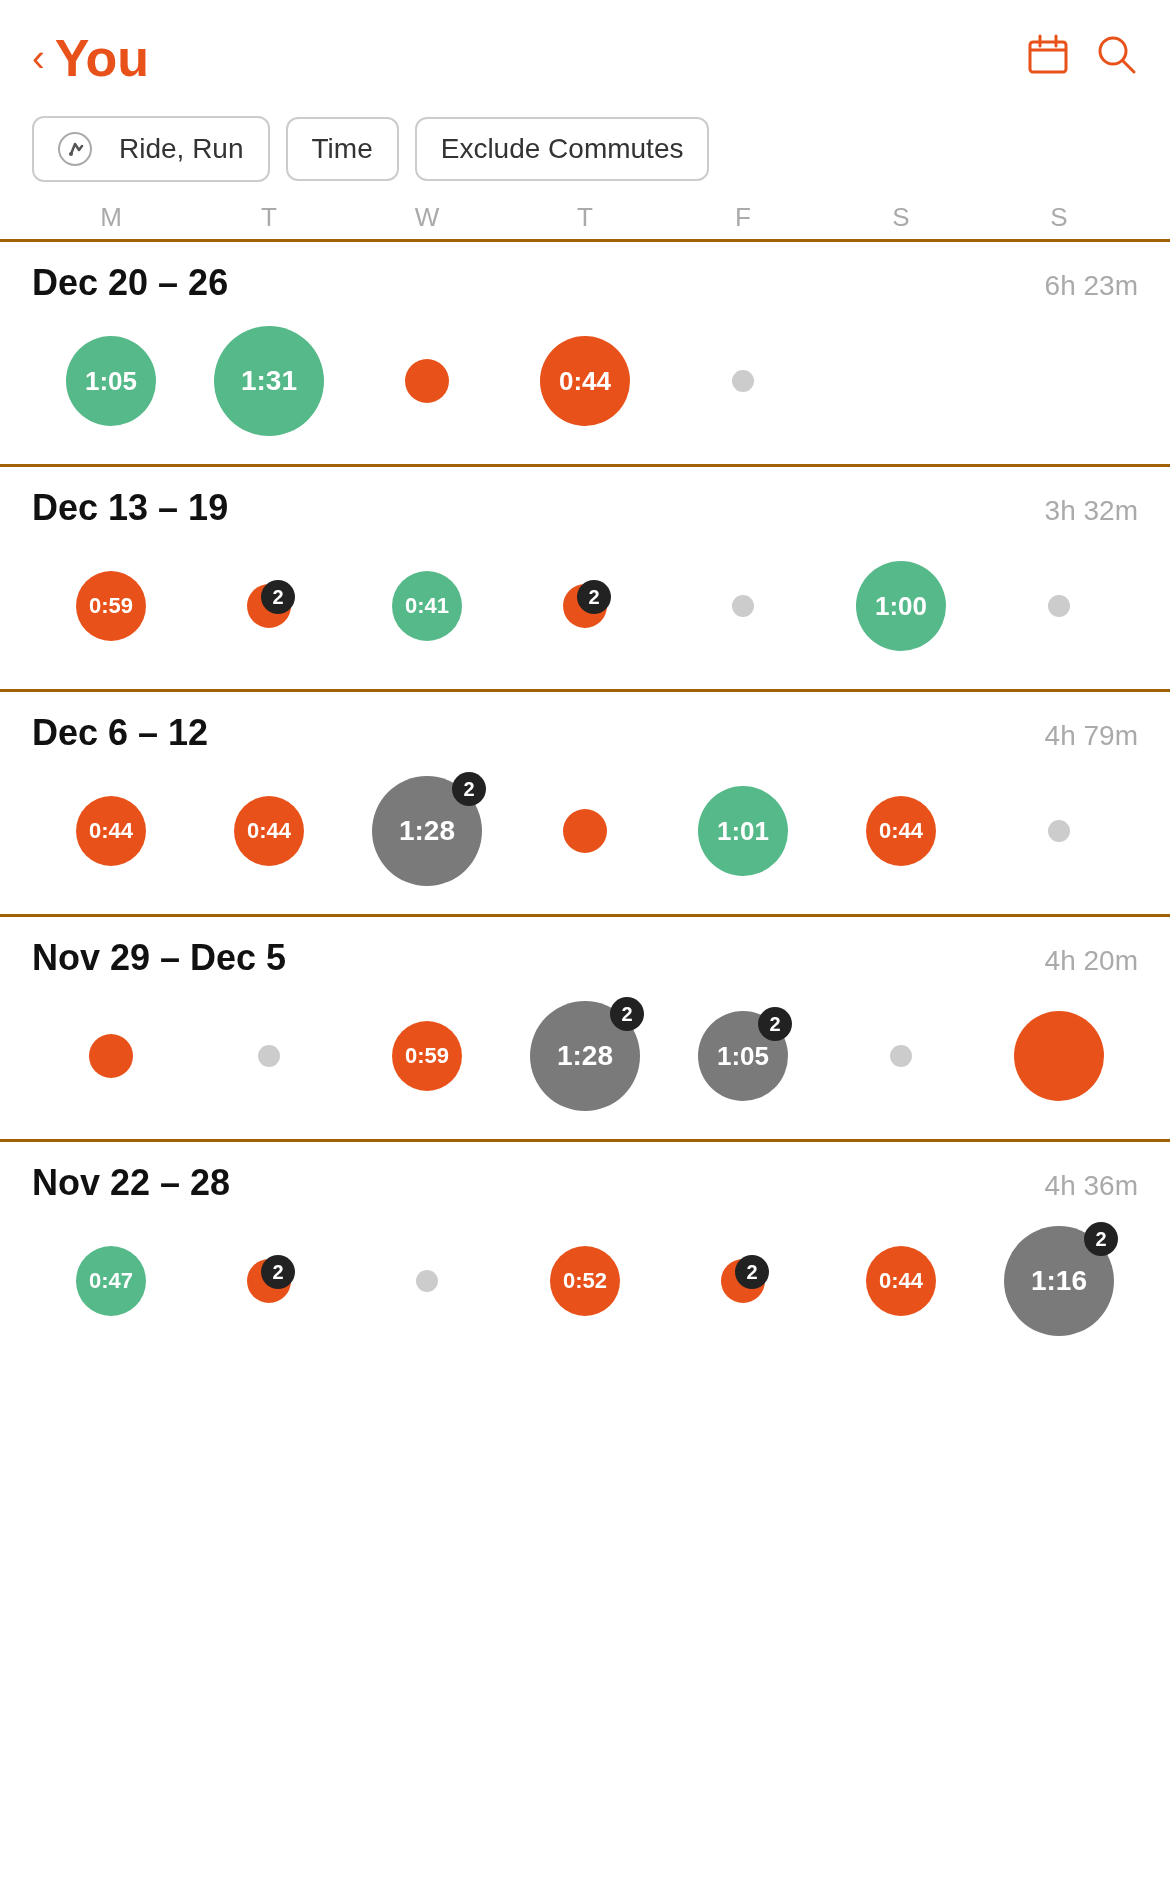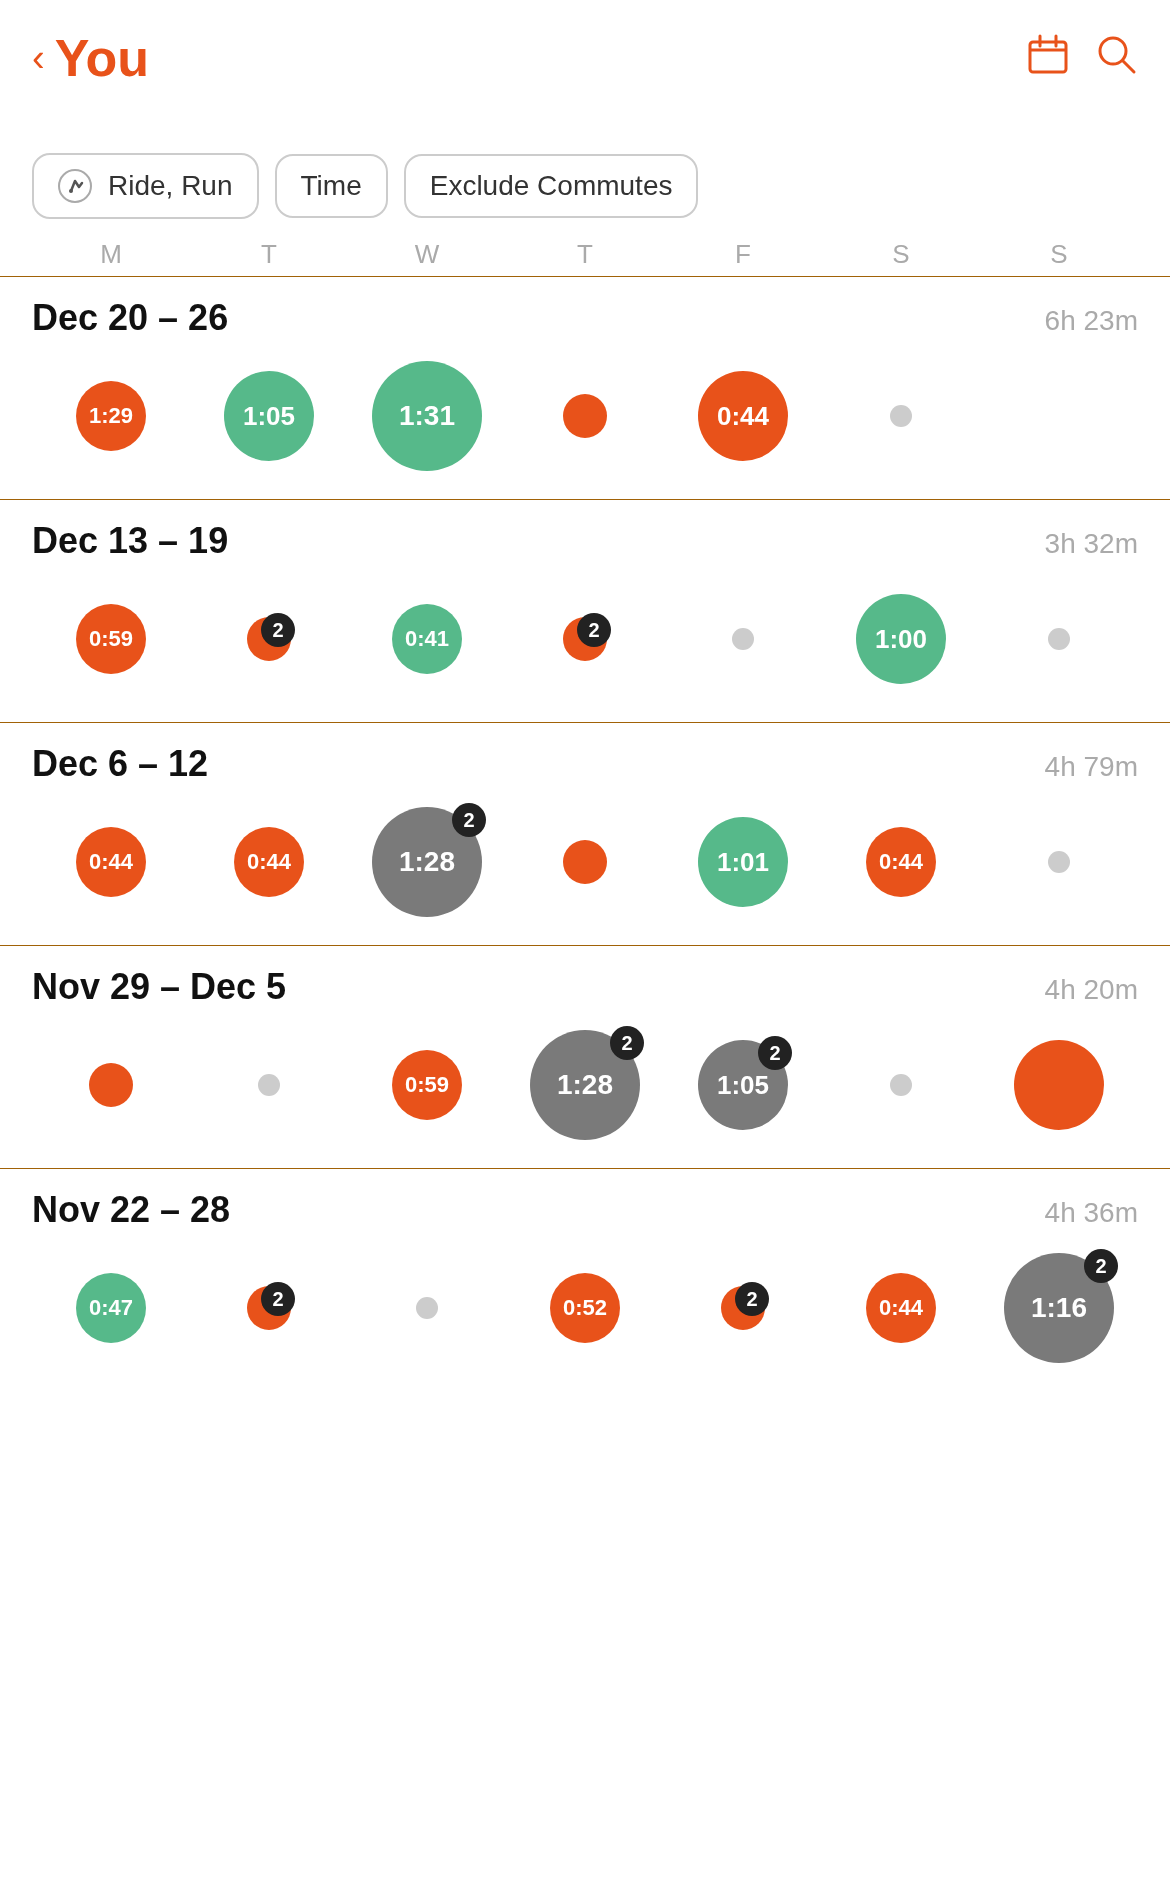--- a/index.html
+++ b/index.html
@@ -50,51 +50,50 @@
 
     
     .filter-bar {
       display: flex;
       gap: 16px;
       padding: 12px 32px 20px 32px;
       align-items: center;
     }
     .filter-btn {
       border: 2px solid #ccc;
-      border-radius: 18px;
+      border-radius: 12px;
       padding: 14px 24px;
       font-size: 28px;
       color: #333;
       background: #fff;
       cursor: pointer;
       display: flex;
       align-items: center;
-      gap: 16px;
+      gap: 27px;
       white-space: nowrap;
-      margin-top: 37px;
     }
 
     
     .day-header {
       display: grid;
       grid-template-columns: repeat(7, 1fr);
       padding: 0 32px;
       margin-bottom: 6px;
     }
     .day-label {
       text-align: center;
       font-size: 26px;
       color: #aaa;
       font-weight: 400;
     }
 
     
     .week-section {
       padding: 20px 32px 28px 32px;
-      border-top: 1px solid #a16207;
+      border-top: 3px solid #a16207;
     }
     .week-header {
       display: flex;
       justify-content: space-between;
       align-items: baseline;
       margin-bottom: 22px;
     }
     .week-range {
       font-size: 36px;
       font-weight: 700;
@@ -234,23 +233,20 @@
   </div>
 
 <div id="weeks-container">
     <div class="week-section">
       <div class="week-header">
         <span class="week-range">Dec 20 – 26</span>
         <span class="week-total">6h 23m</span>
       </div>
       <div class="activity-row">
         <div class="activity-cell">
-          <div class="bubble bubble-sm bubble-orange">1:29</div>
-        </div>
-        <div class="activity-cell">
           <div class="bubble bubble-md bubble-green">1:05</div>
         </div>
         <div class="activity-cell">
           <div class="bubble bubble-lg bubble-green">1:31</div>
         </div>
         <div class="activity-cell">
           <div class="bubble bubble-xs bubble-orange"></div>
         </div>
         <div class="activity-cell">
           <div class="bubble bubble-md bubble-orange">0:44</div>

